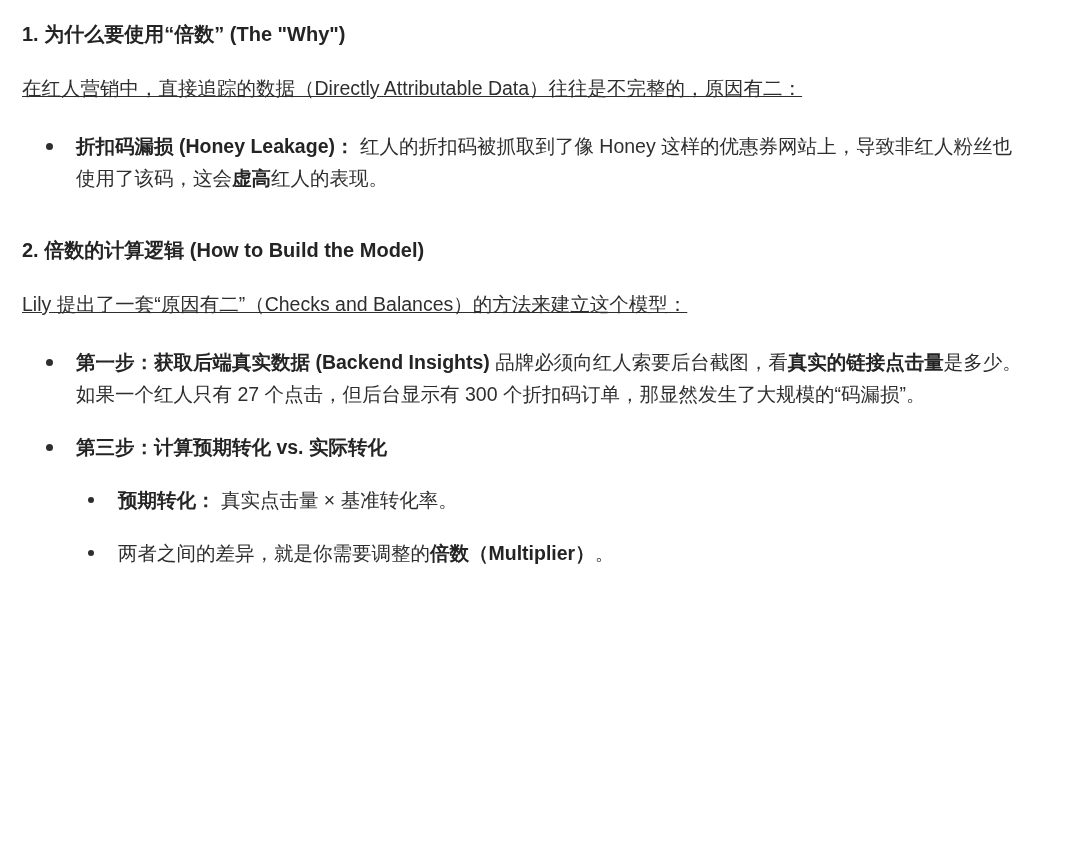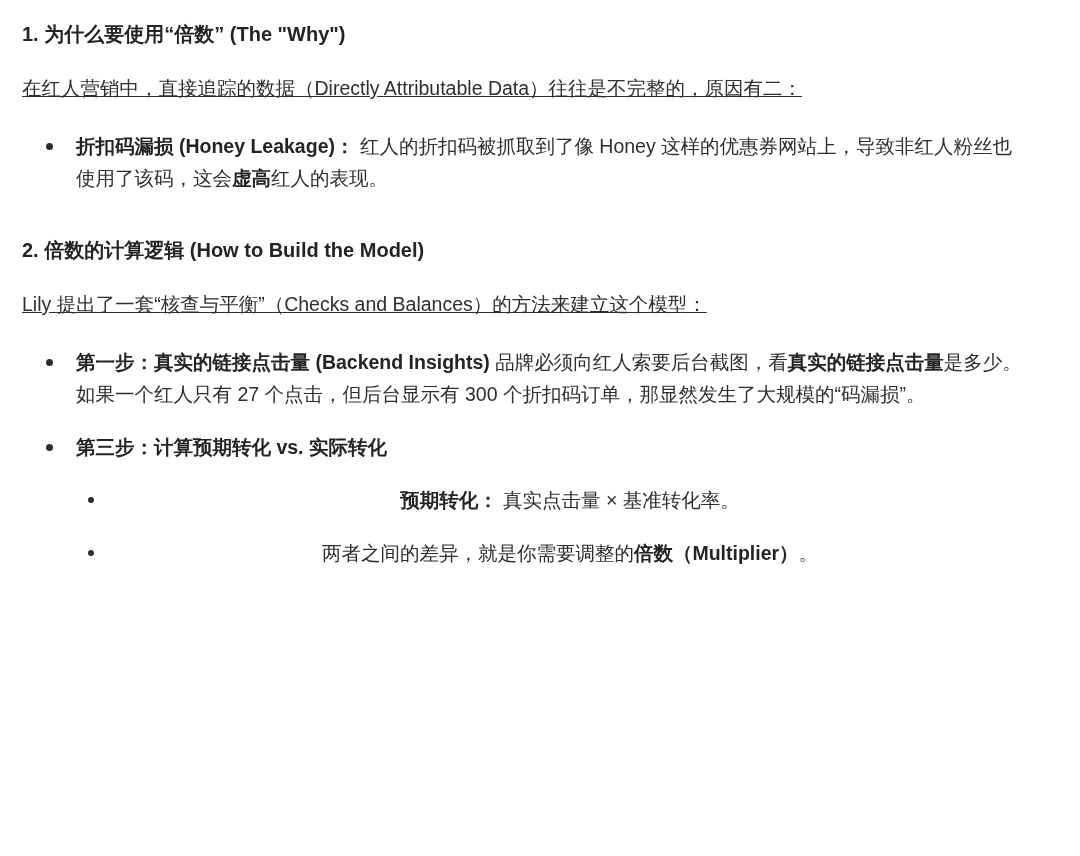--- a/index.html
+++ b/index.html
@@ -43,21 +43,20 @@
   .doc li {
     position: relative;
     margin: 21px 0;
     padding-left: 54px;
   }
   .doc ul.lvl2 {
     margin: 20px 0 0 0;
   }
   .doc ul.lvl2 > li {
     padding-left: 42px;
-    text-align: center;
   }
   .bullet-marker {
     position: absolute;
     left: 24px;
     top: 13px;
     width: 7px;
     height: 7px;
     border-radius: 50%;
     background: #2e2e2e;
   }
@@ -75,21 +74,21 @@
 </head>
 <body>
 
 <article class="doc">
     <h3><strong>1. 为什么要使用“倍数” (The "Why")</strong></h3>
     <p><span>在红人营销中，直接追踪的数据（Directly Attributable Data）往往是不完整的，原因有二：</span></p>
     <ul class="lvl1">
       <li><span class="bullet-marker"></span><span><strong>折扣码漏损 (Honey Leakage)：</strong><span> 红人的折扣码被抓取到了像 Honey 这样的优惠券网站上，导致非红人粉丝也使用了该码，这会</span><strong>虚高</strong><span>红人的表现。</span></span></li>
     </ul>
     <h3><strong>2. 倍数的计算逻辑 (How to Build the Model)</strong></h3>
-    <p><span>Lily 提出了一套“核查与平衡”（Checks and Balances）的方法来建立这个模型：</span></p>
+    <p><span>Lily 提出了一套“原因有二”（Checks and Balances）的方法来建立这个模型：</span></p>
     <ul class="lvl1">
-      <li><span class="bullet-marker"></span><span><strong>第一步：真实的链接点击量 (Backend Insights)</strong><span> 品牌必须向红人索要后台截图，看</span><strong>真实的链接点击量</strong><span>是多少。如果一个红人只有 27 个点击，但后台显示有 300 个折扣码订单，那显然发生了大规模的“码漏损”。</span></span></li>
+      <li><span class="bullet-marker"></span><span><strong>第一步：获取后端真实数据 (Backend Insights)</strong><span> 品牌必须向红人索要后台截图，看</span><strong>真实的链接点击量</strong><span>是多少。如果一个红人只有 27 个点击，但后台显示有 300 个折扣码订单，那显然发生了大规模的“码漏损”。</span></span></li>
       <li><span class="bullet-marker"></span><span><strong>第三步：计算预期转化 vs. 实际转化</strong></span><ul class="lvl2">
           <li><span class="bullet-marker"></span><span><strong>预期转化：</strong><span> 真实点击量 × 基准转化率。</span></span></li>
           <li><span class="bullet-marker"></span><span><span>两者之间的差异，就是你需要调整的</span><strong>倍数（Multiplier）</strong><span>。</span></span></li>
         </ul></li>
     </ul>
   </article>
 
 </body></html>

